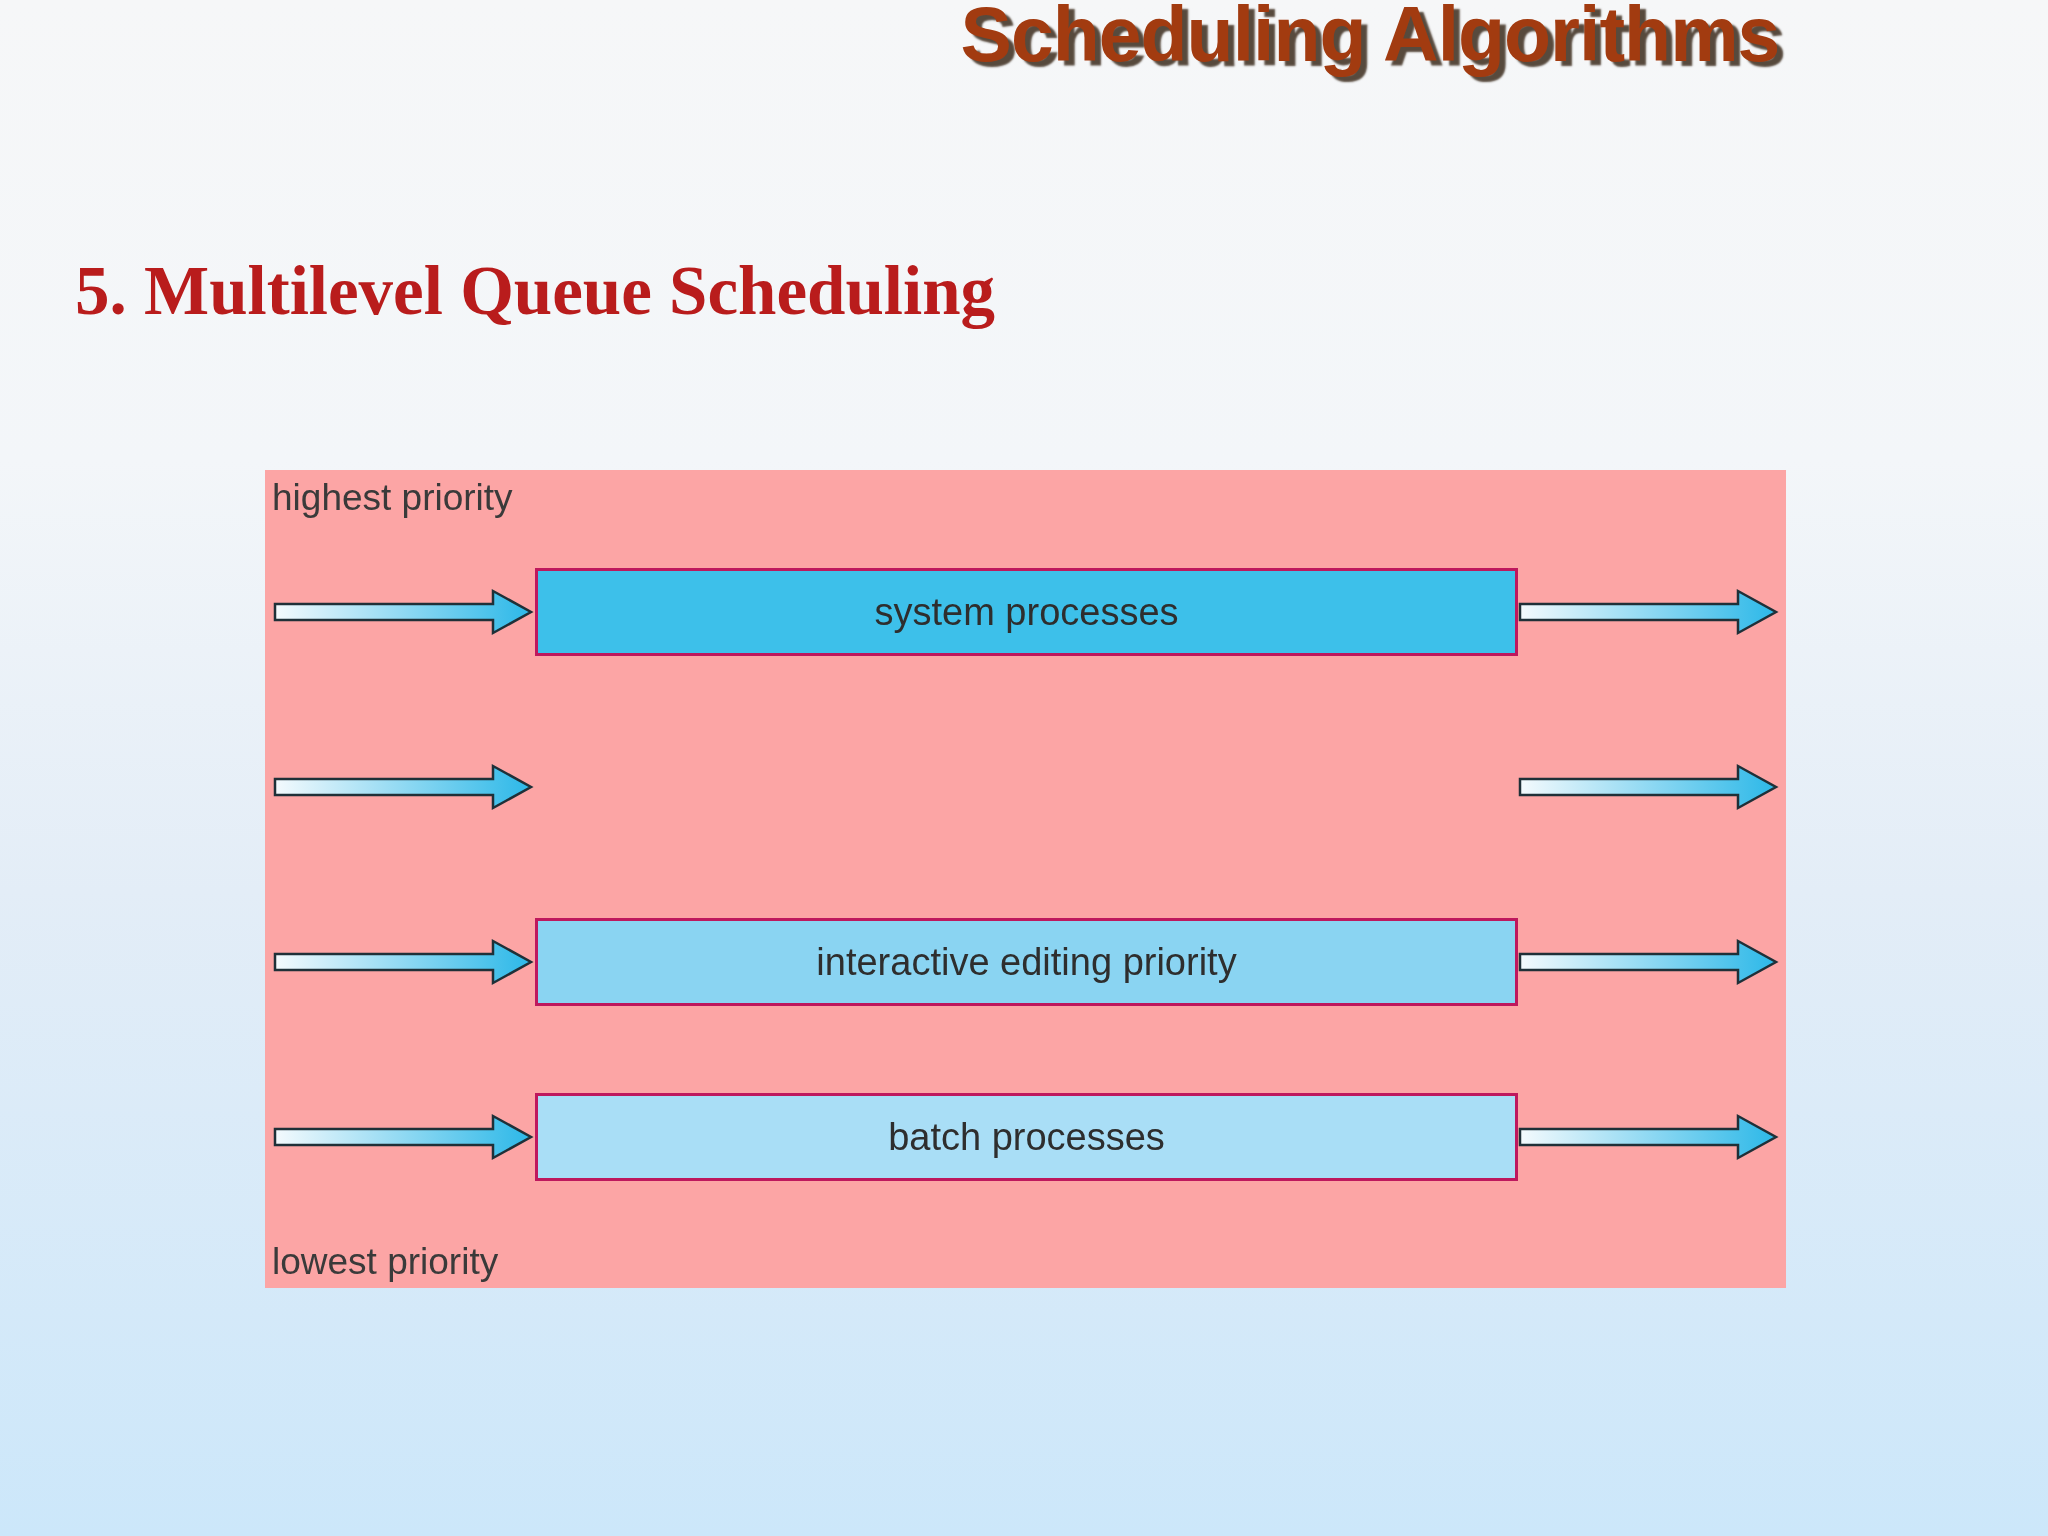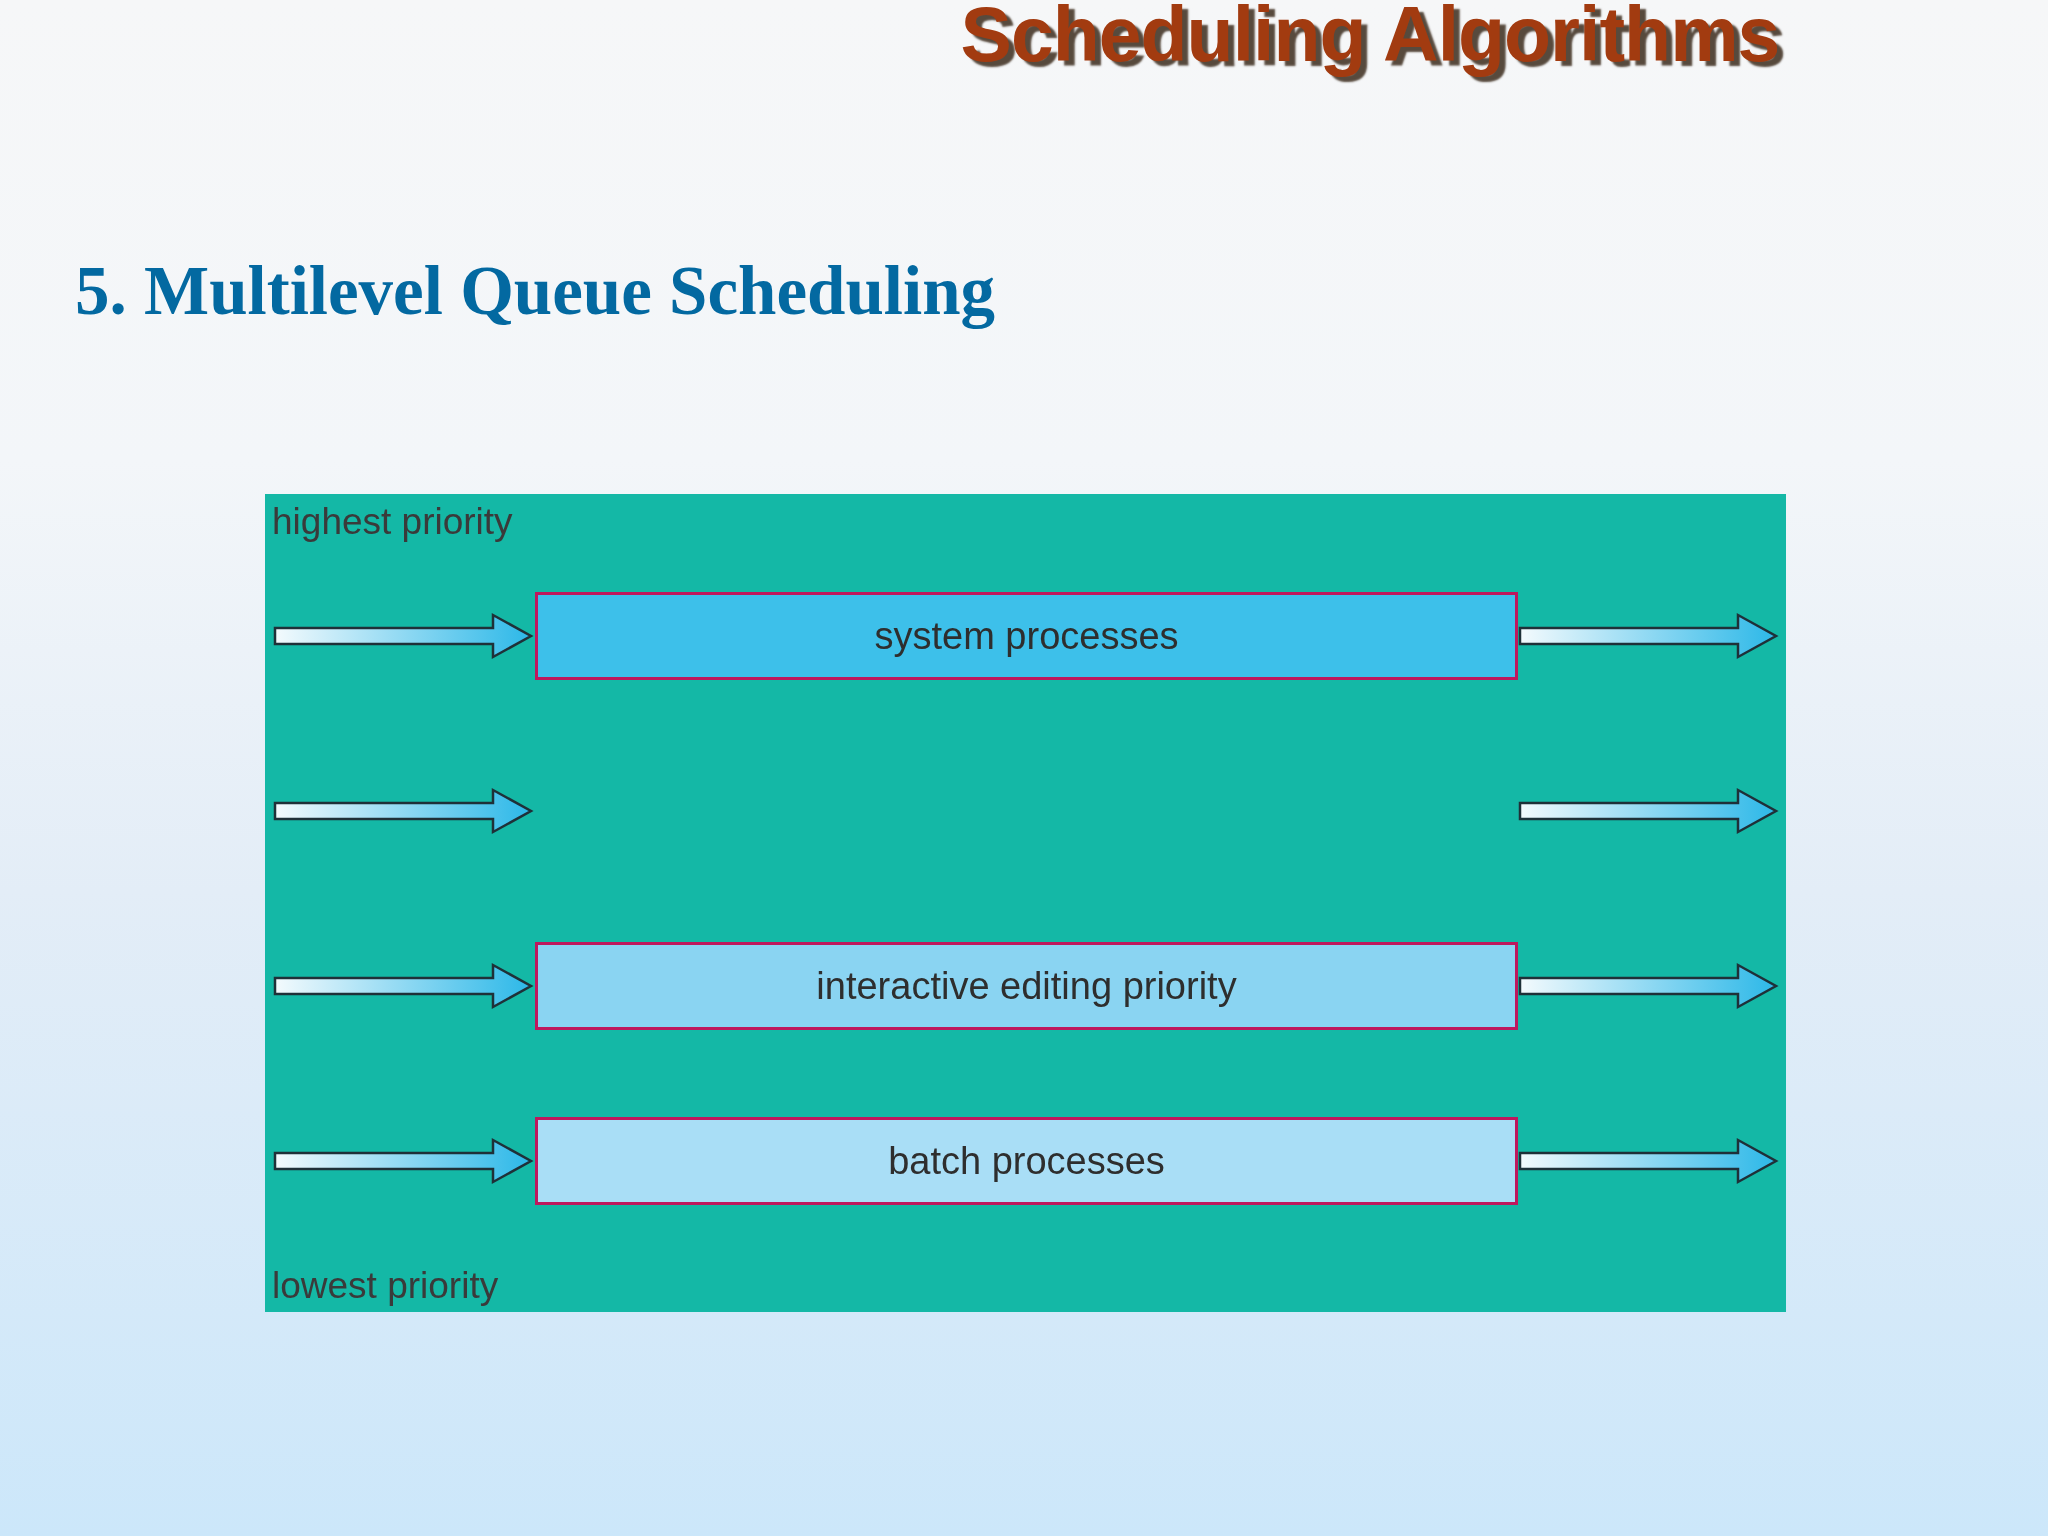--- a/index.html
+++ b/index.html
@@ -17,26 +17,25 @@
     letter-spacing:-1px;
     line-height:1.22;
     color:#A23B10;
     text-shadow:6px 5px 2px rgba(48,30,14,0.8);
   }
   .section-heading{
     position:absolute;left:75px;top:252px;margin:0;
     font-family:"Liberation Serif", serif;
     font-weight:bold;
     font-size:69px;
-    color:#0369a1;
+    color:#b91c1c;
   }
   .panel{
     position:absolute;left:265px;top:470px;width:1521px;height:818px;
-    background:#14b8a6;
-    margin-top:24px;
+    background:#fca5a5;
   }
   .prio-label{
     position:absolute;left:7px;
     font-size:37px;color:#3a3a3a;
   }
   .prio-top{top:7px;}
   .prio-bottom{bottom:5px;text-align:right;}
   .queue-row{position:absolute;left:0;width:100%;height:88px;}
   .queue-box{
     position:absolute;left:270px;top:0;width:983px;height:88px;

